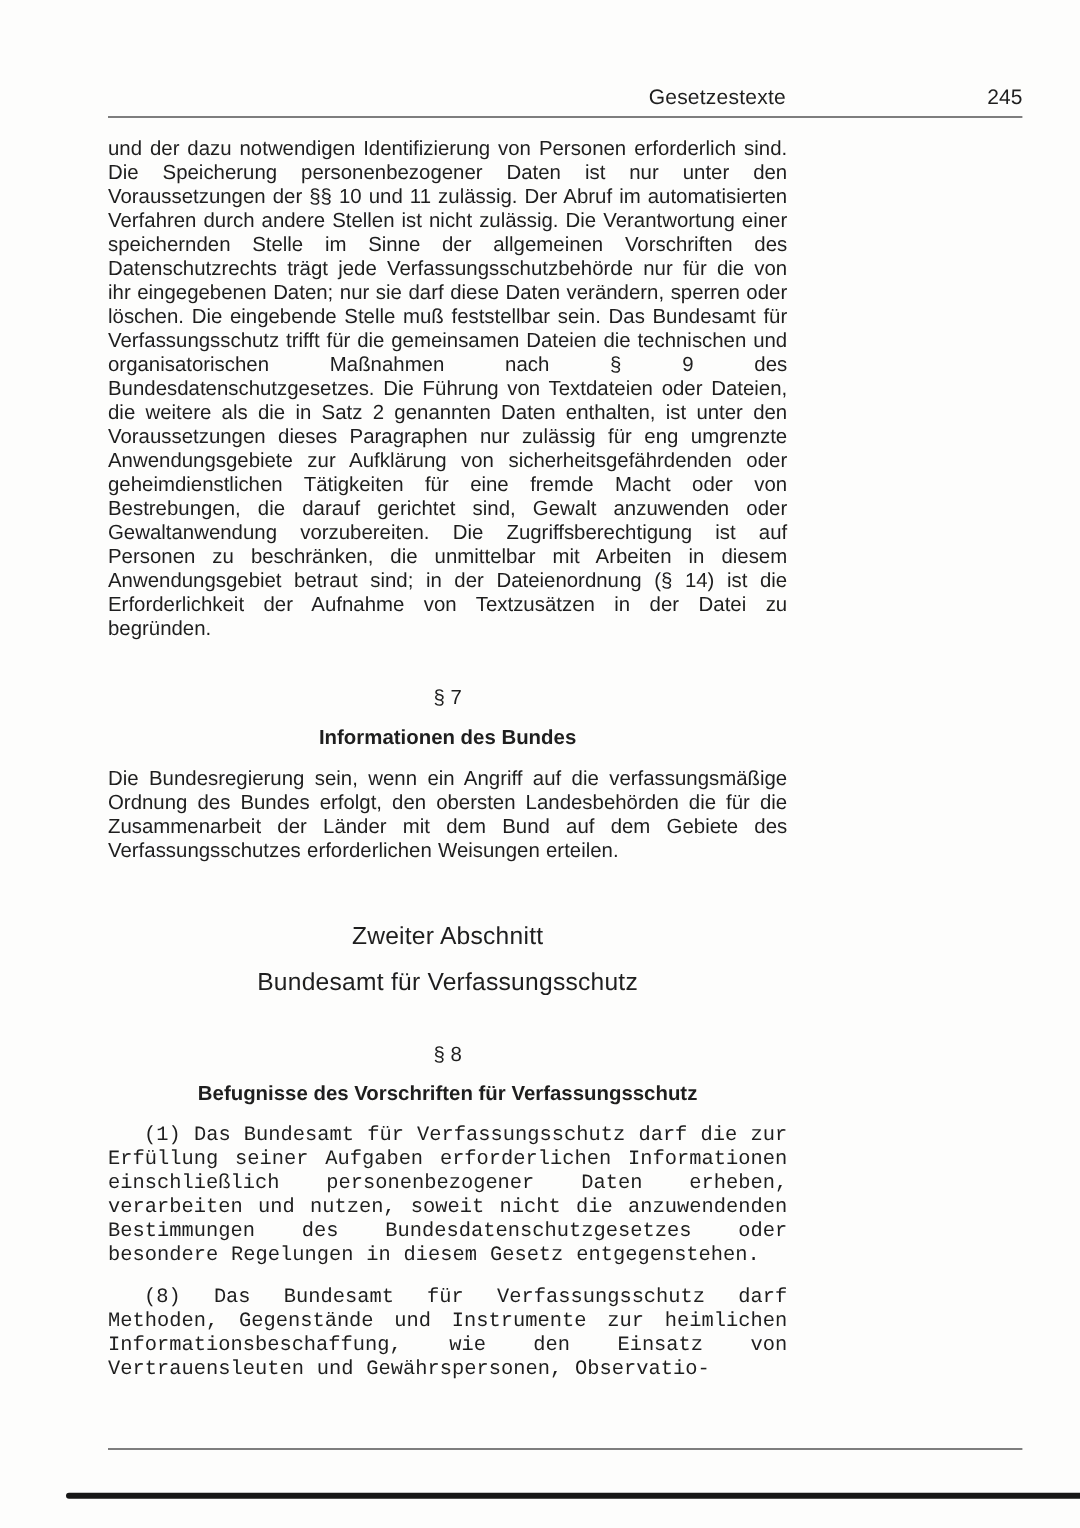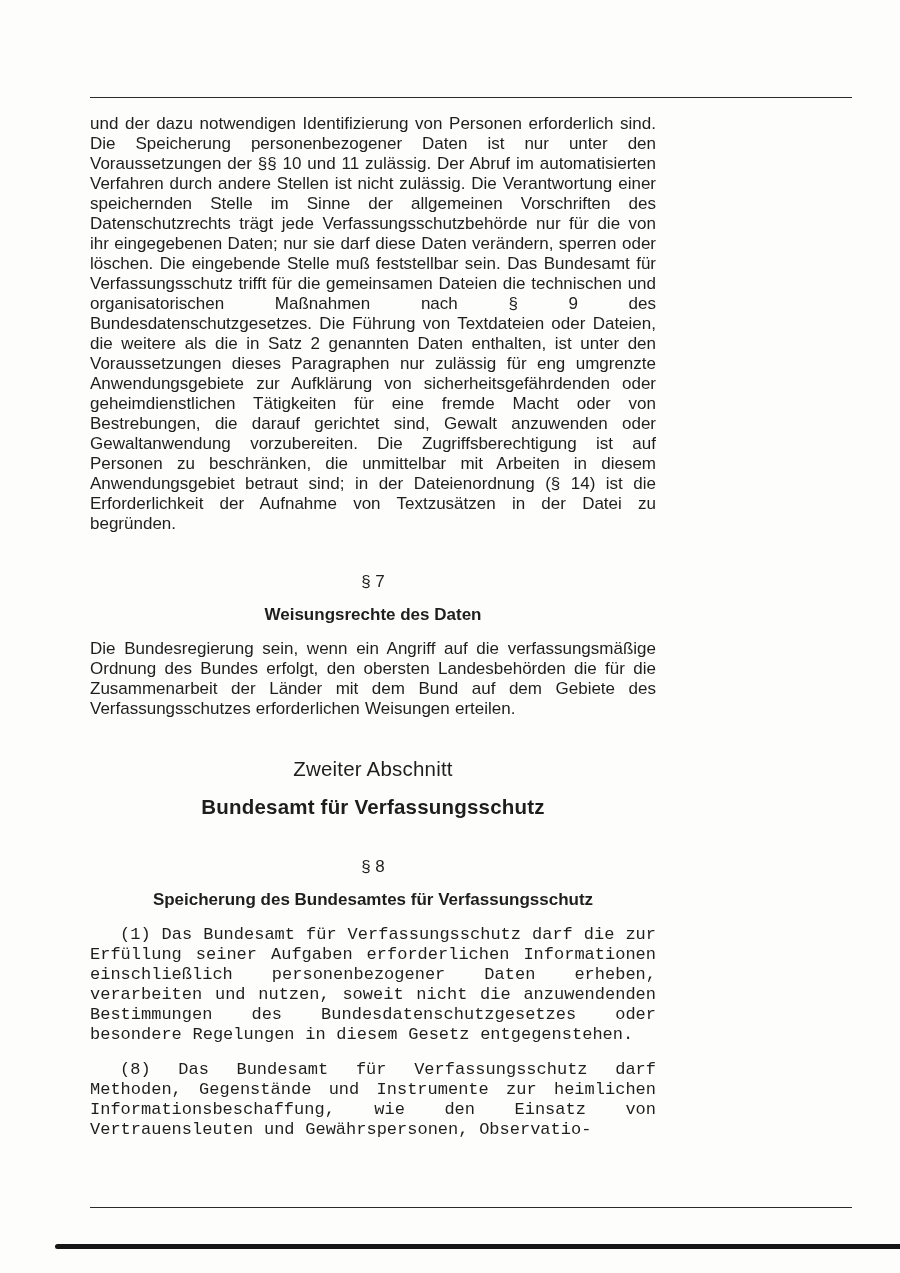--- a/index.html
+++ b/index.html
@@ -71,31 +71,30 @@
     text-align: center;
     font-size: 17px;
   }
   .section-title {
     margin: 13px 0 14px 0;
     text-align: center;
     font-size: 17px;
     font-weight: bold;
   }
   .part-heading {
-    margin: 38px 0 0 0;
+    margin: 50px 0 0 0;
     text-align: center;
     font-size: 20.5px;
     letter-spacing: 0.2px;
   }
   .part-subheading {
     margin: 14px 0 0 0;
     text-align: center;
     font-size: 20.5px;
     letter-spacing: 0.2px;
-    font-weight: bold;
   }
   
   .footer-rule {
     position: absolute;
     top: 1207px;
     left: 90px;
     width: 762px;
     border-top: 1.5px solid #2b2b2b;
   }
   .scan-edge {
@@ -106,34 +105,38 @@
     height: 5px;
     background: #161616;
     border-radius: 3px 0 0 3px;
   }
 </style>
 </head>
 <body>
 
 <div class="page">
 
+  <div class="page-header">
+    <span class="running-title">Gesetzestexte</span>
+    <span class="page-number">245</span>
+  </div>
   <div class="header-rule"></div>
 
   <div class="text-column">
     <p class="body">und der dazu notwendigen Identifizierung von Personen erforderlich sind. Die Speicherung personenbezogener Daten ist nur unter den Voraussetzungen der §§ 10 und 11 zulässig. Der Abruf im automatisierten Verfahren durch andere Stellen ist nicht zulässig. Die Verantwortung einer speichernden Stelle im Sinne der allgemeinen Vorschriften des Datenschutzrechts trägt jede Verfassungsschutzbehörde nur für die von ihr eingegebenen Daten; nur sie darf diese Daten verändern, sperren oder löschen. Die eingebende Stelle muß feststellbar sein. Das Bundesamt für Verfassungsschutz trifft für die gemeinsamen Dateien die technischen und organisatorischen Maßnahmen nach § 9 des Bundesdatenschutzgesetzes. Die Führung von Textdateien oder Dateien, die weitere als die in Satz 2 genannten Daten enthalten, ist unter den Voraussetzungen dieses Paragraphen nur zulässig für eng umgrenzte Anwendungsgebiete zur Aufklärung von sicherheitsgefährdenden oder geheimdienstlichen Tätigkeiten für eine fremde Macht oder von Bestrebungen, die darauf gerichtet sind, Gewalt anzuwenden oder Gewaltanwendung vorzubereiten. Die Zugriffsberechtigung ist auf Personen zu beschränken, die unmittelbar mit Arbeiten in diesem Anwendungsgebiet betraut sind; in der Dateienordnung (§ 14) ist die Erforderlichkeit der Aufnahme von Textzusätzen in der Datei zu begründen.</p>
 
     <div class="section-number">§ 7</div>
-    <div class="section-title">Weisungsrechte des Daten</div>
+    <div class="section-title">Informationen des Bundes</div>
     <p class="body">Die Bundesregierung sein, wenn ein Angriff auf die verfassungsmäßige Ordnung des Bundes erfolgt, den obersten Landesbehörden die für die Zusammenarbeit der Länder mit dem Bund auf dem Gebiete des Verfassungsschutzes erforderlichen Weisungen erteilen.</p>
 
     <div class="part-heading">Zweiter Abschnitt</div>
     <div class="part-subheading">Bundesamt für Verfassungsschutz</div>
 
     <div class="section-number">§ 8</div>
-    <div class="section-title">Speicherung des Bundesamtes für Verfassungsschutz</div>
+    <div class="section-title">Befugnisse des Vorschriften für Verfassungsschutz</div>
     <p class="body indent">(1) Das Bundesamt für Verfassungsschutz darf die zur Erfüllung seiner Aufgaben erforderlichen Informationen einschließlich personenbezogener Daten erheben, verarbeiten und nutzen, soweit nicht die anzuwendenden Bestimmungen des Bundesdatenschutzgesetzes oder besondere Regelungen in diesem Gesetz entgegenstehen.</p>
     <p class="body indent">(8) Das Bundesamt für Verfassungsschutz darf Methoden, Gegenstände und Instrumente zur heimlichen Informationsbeschaffung, wie den Einsatz von Vertrauensleuten und Gewährspersonen, Observatio-</p>
   </div>
 
   <div class="footer-rule"></div>
   <div class="scan-edge"></div>
 
 </div>
 
 </body></html>

